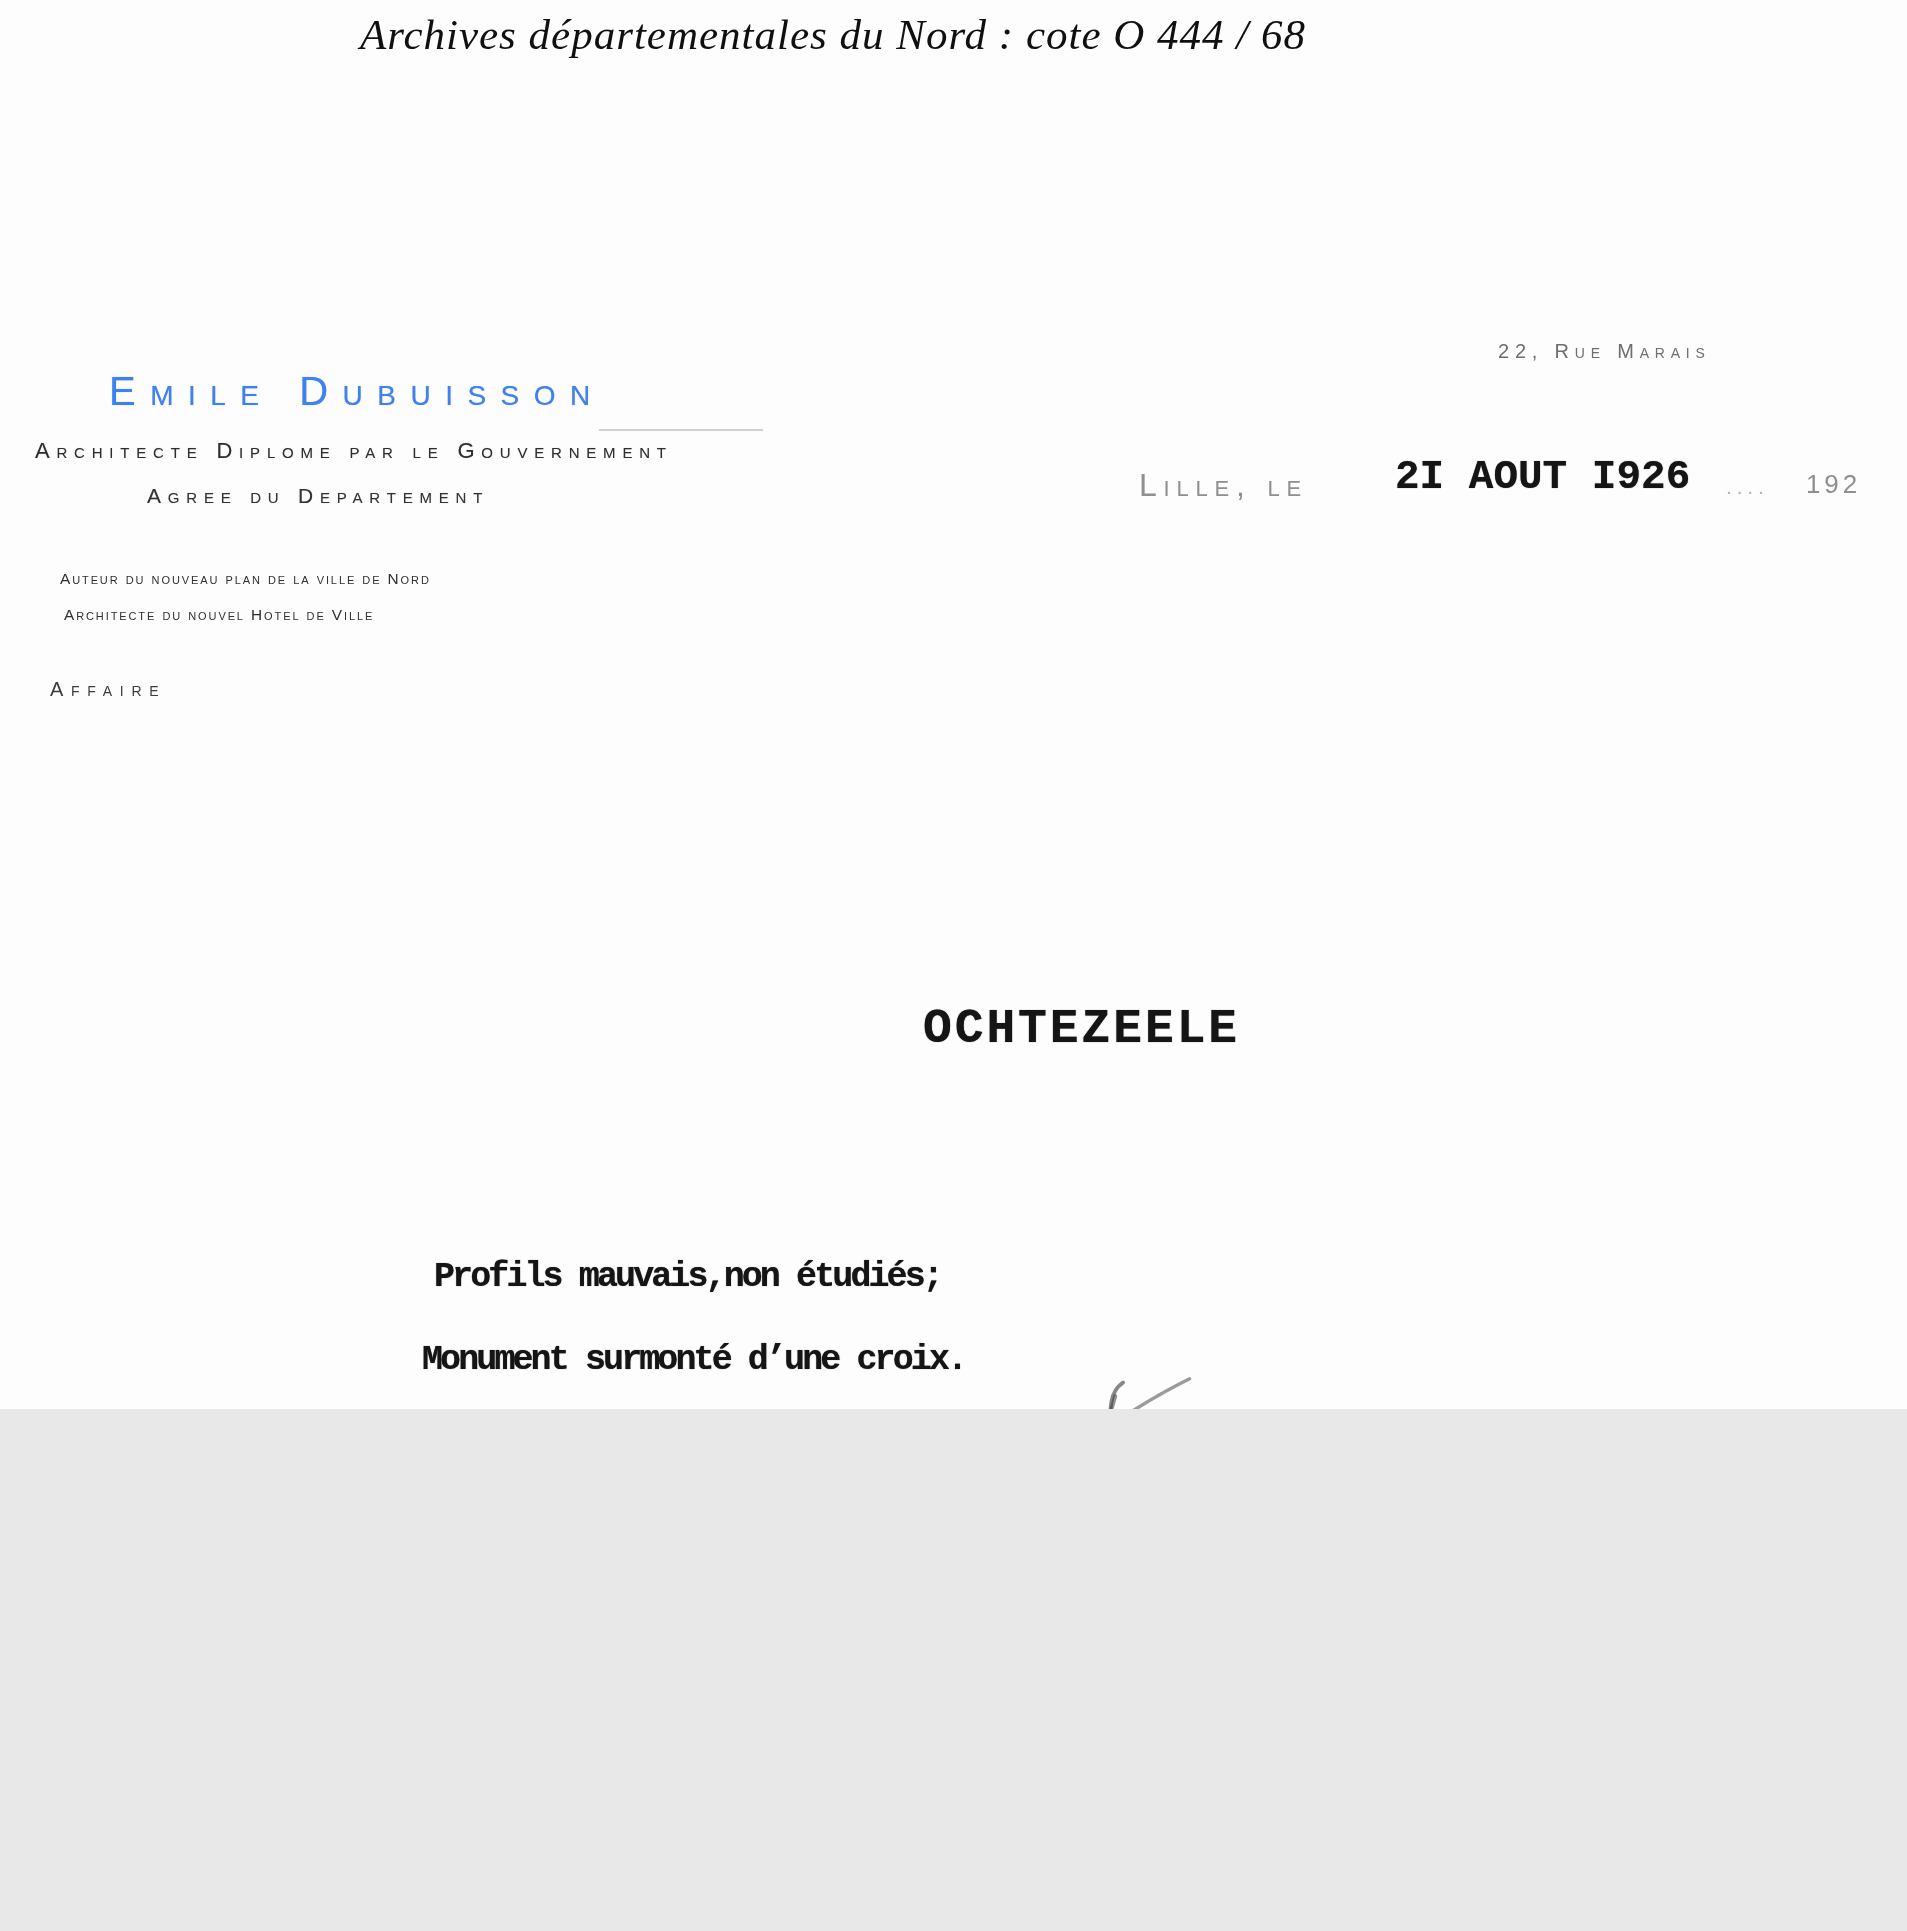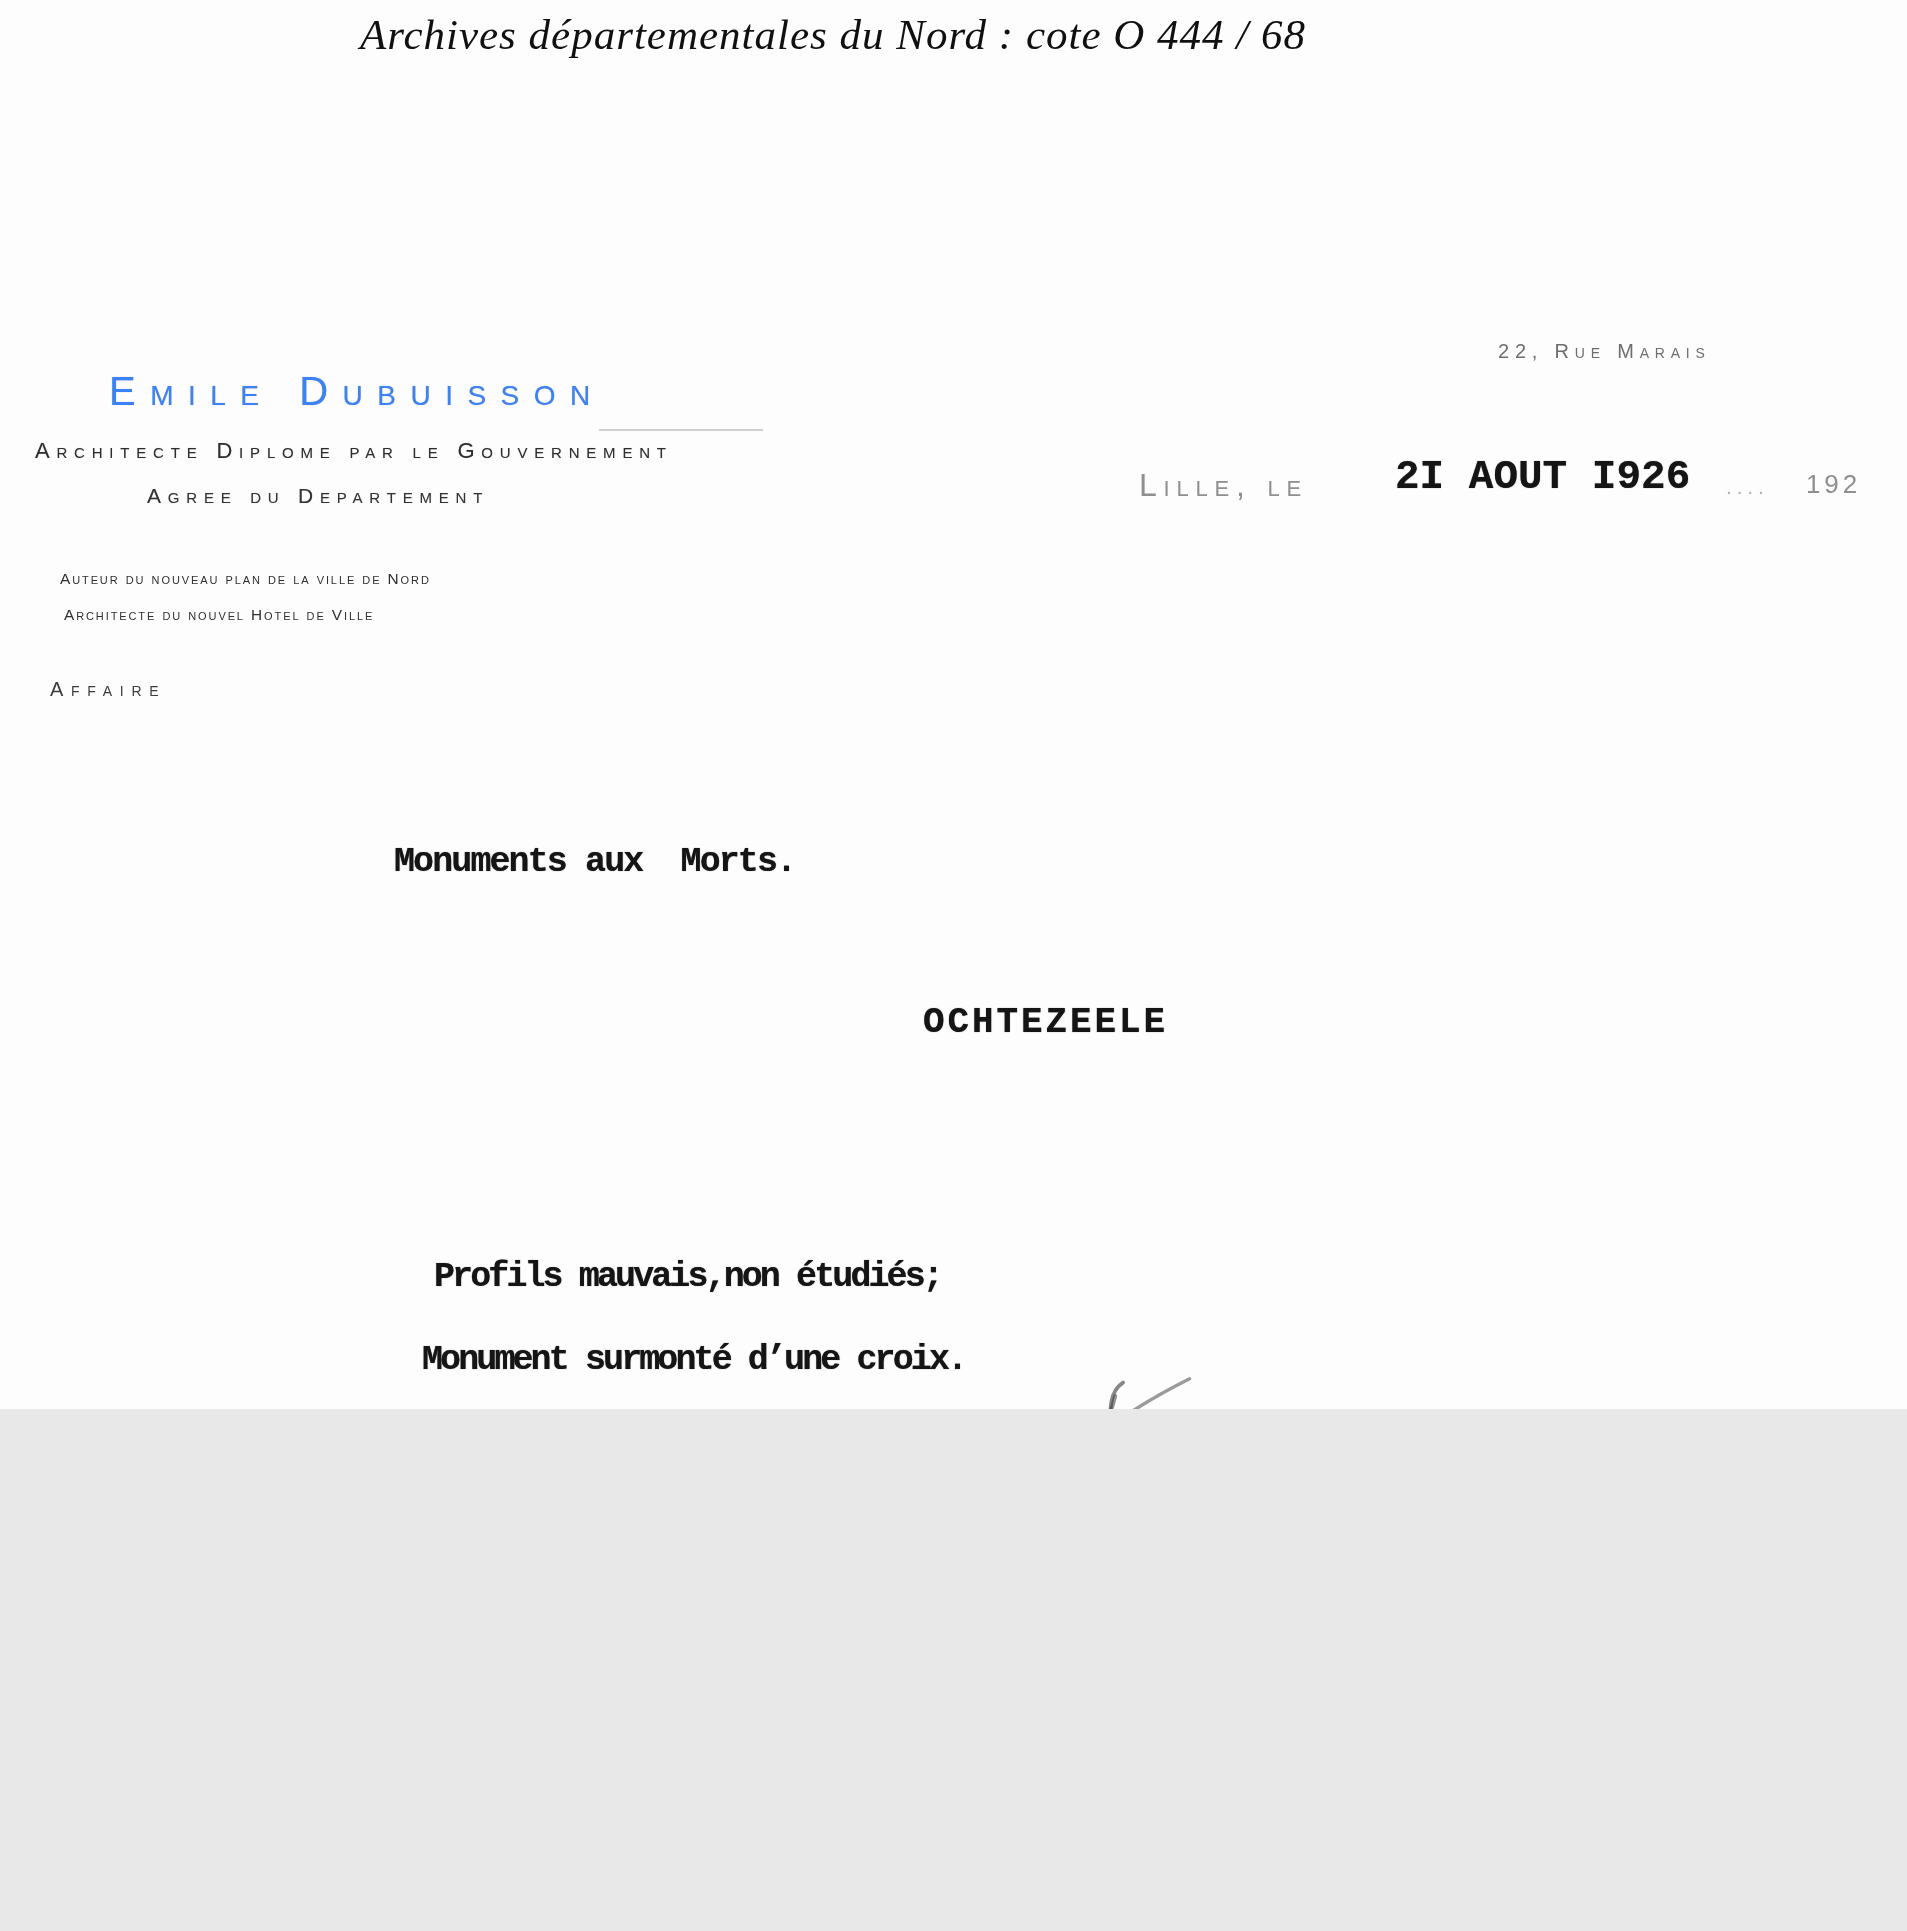--- a/index.html
+++ b/index.html
@@ -42,21 +42,21 @@
   .typed{
     font-family:"Liberation Mono","DejaVu Sans Mono",monospace;
     font-weight:bold;color:#151515;
     text-shadow:0 0 1px rgba(0,0,0,.65);
   }
   .typed-date{left:1395px;top:454px;font-size:41px;letter-spacing:0;}
   .leader{left:1726px;top:475px;font-size:21px;letter-spacing:4.8px;color:#b2b2b2;}
   .year{left:1806px;top:469px;font-size:26px;letter-spacing:3.9px;color:#8f8f8f;}
   
   .subject{left:394px;top:842px;font-size:35px;letter-spacing:-1.9px;}
-  .commune{left:923px;top:1002px;font-size:36px;letter-spacing:2.9px;}
+  .commune{left:923px;top:1002px;font-size:48px;letter-spacing:2.9px;}
   .bline1{left:434px;top:1257px;font-size:35px;letter-spacing:-2.9px;}
   .bline2{left:422px;top:1340px;font-size:35px;letter-spacing:-2.9px;}
   
   .sig{position:absolute;left:0;top:0;width:1908px;height:1931px;pointer-events:none;}
 </style>
 </head>
 <body>
 
 <div class="page">
 
@@ -73,21 +73,20 @@
   </div>
 
   <div class="abs address">22, Rue Marais</div>
   <div>
     <div class="abs city">Lille, le</div>
     <div class="abs typed typed-date">2I AOUT I926</div>
     <div class="abs leader">....</div>
     <div class="abs year">192</div>
   </div>
 
-  <div class="abs typed subject">Monuments aux  Morts.</div>
   <div class="abs typed commune">OCHTEZEELE</div>
   <div class="abs typed bline2">Monument surmonté d’une croix.</div>
   <div class="abs typed bline1">Profils mauvais,non étudiés;</div>
 
   <svg class="sig" viewBox="0 0 1976 2000">
     <g fill="none" stroke="#3a3a3a" stroke-linecap="round">
 
       <path d="M 1026 1986 Q 1080 1878 1160 1793 Q 1292 1660 1448 1558 L 1532 1527" stroke="#262626" stroke-width="5.5" opacity="0.88"></path>
       <path d="M 1532 1527 Q 1576 1496 1616 1464" stroke-width="3.5" opacity="0.42" stroke-dasharray="11 7"></path>
       <path d="M 1026 1986 Q 1038 1952 1052 1918" stroke-width="3" opacity="0.35"></path>

